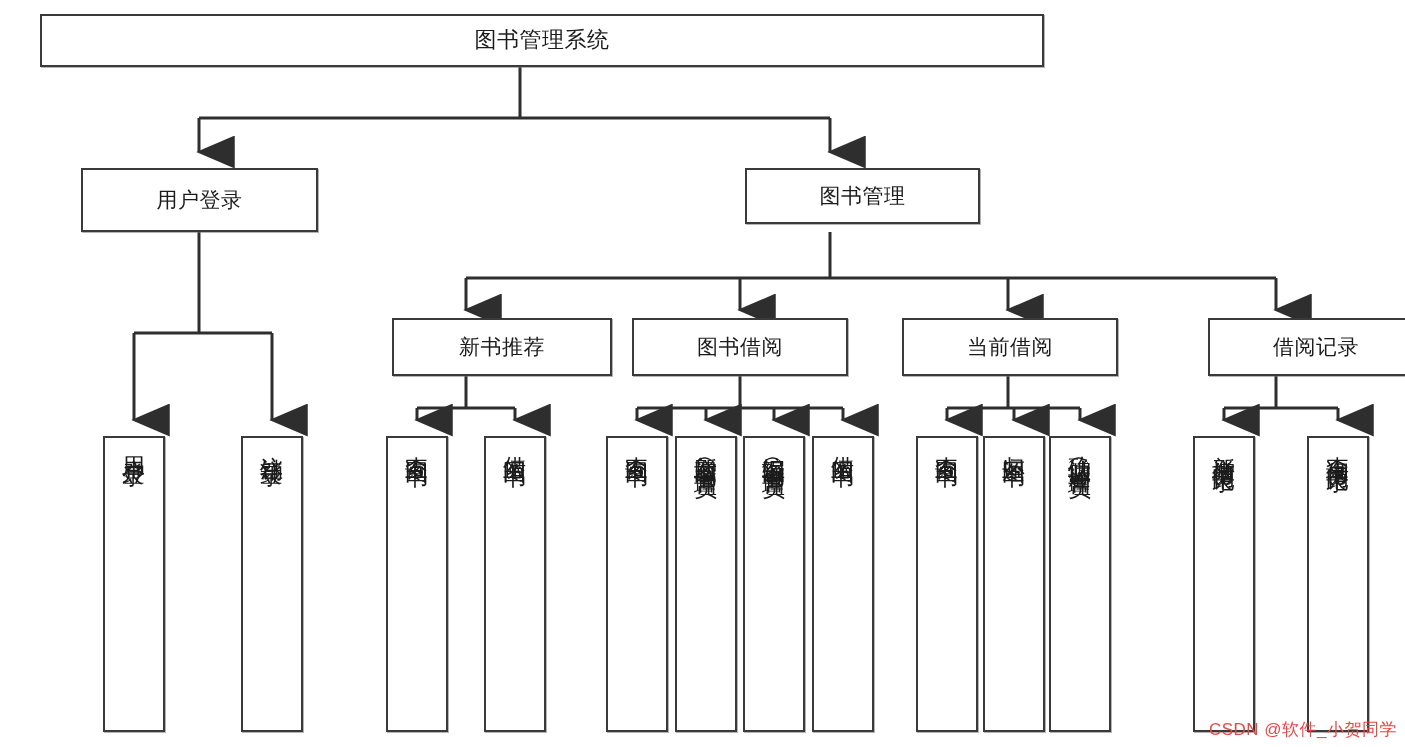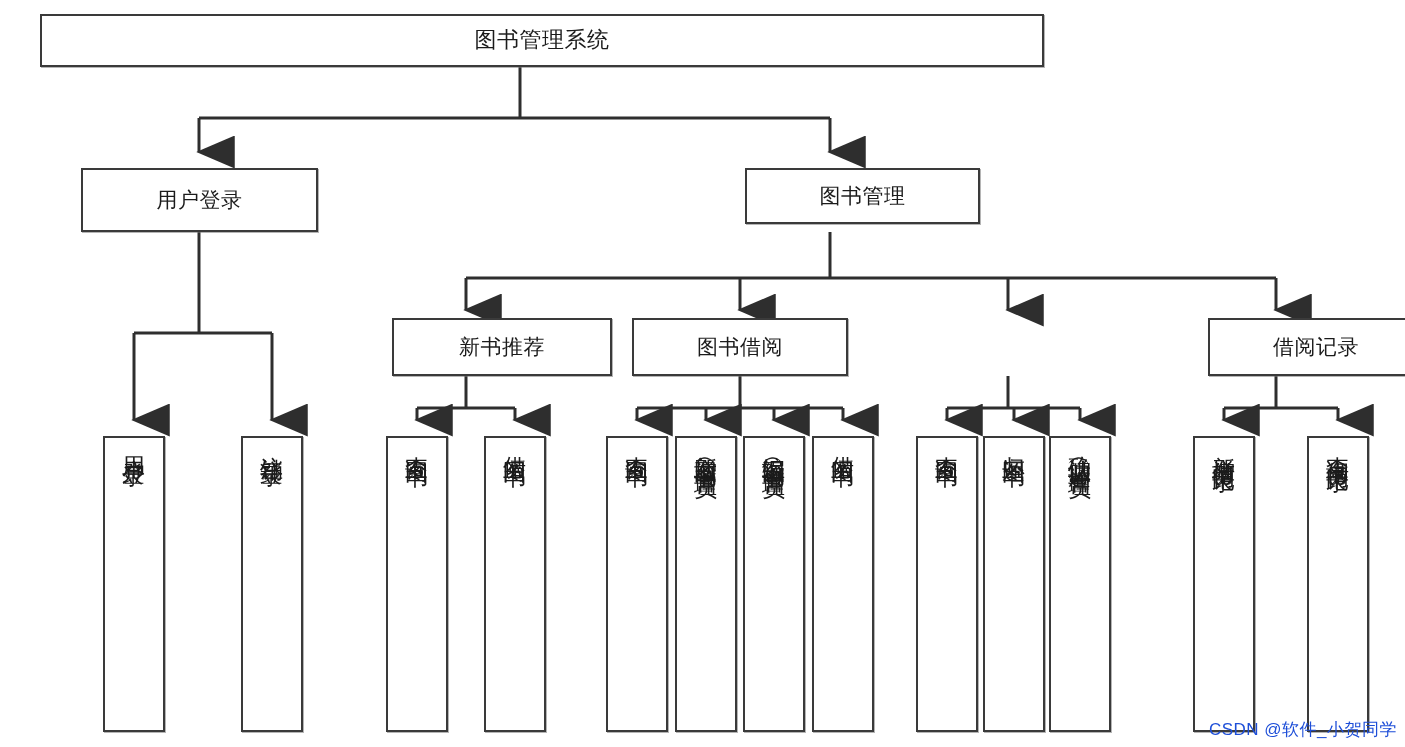--- a/index.html
+++ b/index.html
@@ -57,21 +57,21 @@
     letter-spacing: 3px;
     text-align: left;
     margin: 0 auto;
   }
   .node.root .label { font-size: 22px; }
   .watermark {
     position: absolute;
     right: 8px;
     bottom: 6px;
     font-size: 17px;
-    color: #1d4ed8;
+    color: #ef4444;
     letter-spacing: 0.5px;
     user-select: none;
   }
 </style>
 </head>
 <body>
 
 <div id="canvas">
 
   <svg id="wires" viewBox="0 0 1405 747" width="1405" height="747">
@@ -135,20 +135,23 @@
   <div class="node horiz" style="left:745px; top:168px; width:235px; height:56px;">
     <span class="label">图书管理</span>
   </div>
 
   <div class="node horiz" style="left:378px; top:318px; width:220px; height:58px;margin-left:14px;">
     <span class="label">新书推荐</span>
   </div>
   <div class="node horiz" style="left:632px; top:318px; width:216px; height:58px;align-items:center;">
     <span class="label">图书借阅</span>
   </div>
+  <div class="node horiz" style="left:902px; top:318px; width:216px; height:58px;">
+    <span class="label">当前借阅</span>
+  </div>
   <div class="node horiz" style="left:1172px; top:318px; width:216px; height:58px;margin-left:36px;">
     <span class="label">借阅记录</span>
   </div>
 
   <div class="node vert" style="left:103px; top:436px; width:62px; height:296px;">
     <span class="label">用户登录</span>
   </div>
   <div class="node vert" style="left:241px; top:436px; width:62px; height:296px;">
     <span class="label">注销登录</span>
   </div>

